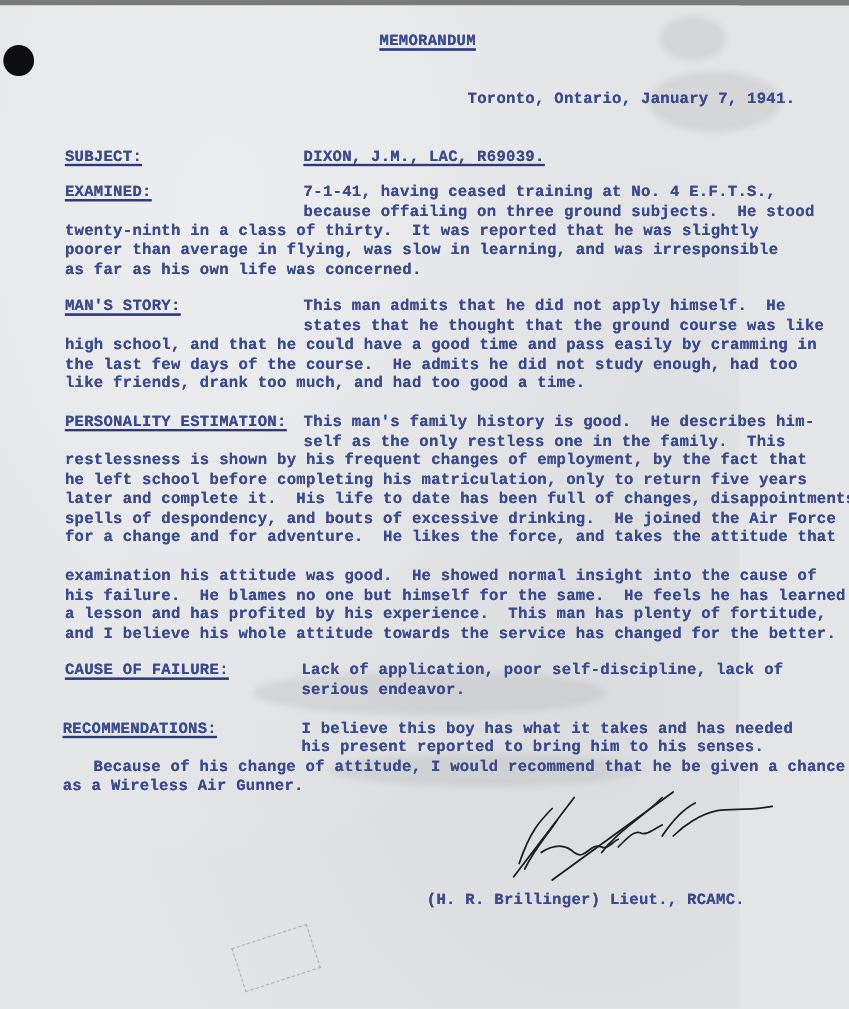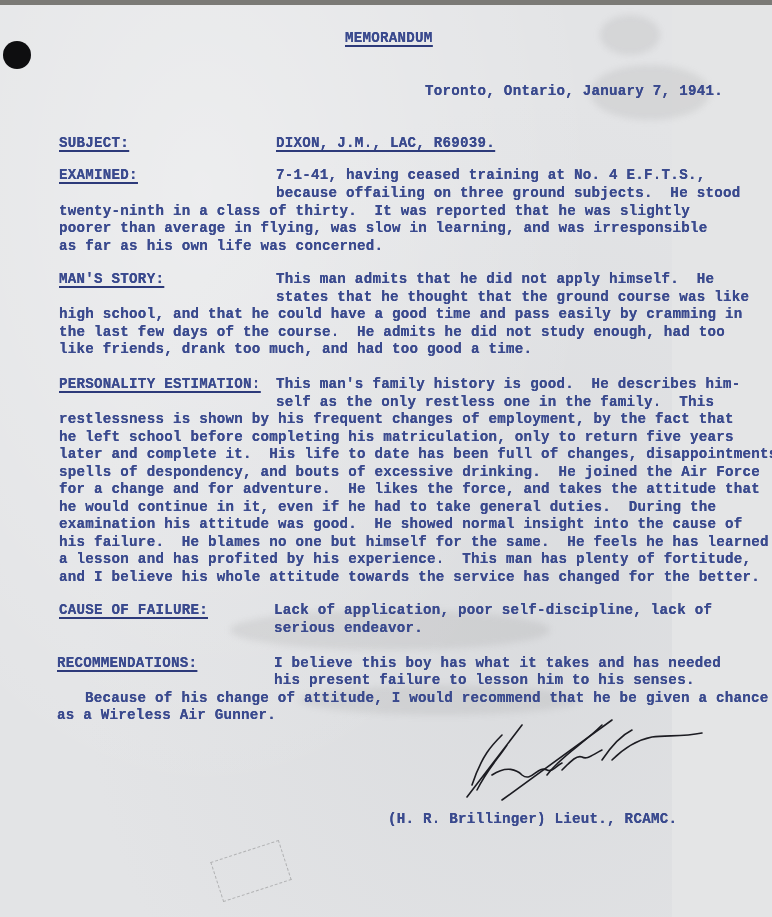--- a/index.html
+++ b/index.html
@@ -63,33 +63,32 @@
   <div class="line" style="left:59px;top:336px;">like friends, drank too much, and had too good a time.</div>
 
   <div class="line u" style="left:59px;top:371px;">PERSONALITY ESTIMATION:</div>
   <div class="line" style="left:276px;top:371px;">This man's family history is good.  He describes him-</div>
   <div class="line" style="left:276px;top:389px;">self as the only restless one in the family.  This</div>
   <div class="line" style="left:59px;top:406px;">restlessness is shown by his frequent changes of employment, by the fact that</div>
   <div class="line" style="left:59px;top:424px;">he left school before completing his matriculation, only to return five years</div>
   <div class="line" style="left:59px;top:441px;">later and complete it.  His life to date has been full of changes, disappointments</div>
   <div class="line" style="left:59px;top:459px;">spells of despondency, and bouts of excessive drinking.  He joined the Air Force</div>
   <div class="line" style="left:59px;top:476px;">for a change and for adventure.  He likes the force, and takes the attitude that</div>
-  <div class="line" style="left:59px;top:494px;">he would continue in it, even if he had to take general duties.  During the</div>
   <div class="line" style="left:59px;top:511px;">examination his attitude was good.  He showed normal insight into the cause of</div>
   <div class="line" style="left:59px;top:529px;">his failure.  He blames no one but himself for the same.  He feels he has learned</div>
   <div class="line" style="left:59px;top:546px;">a lesson and has profited by his experience.  This man has plenty of fortitude,</div>
   <div class="line" style="left:59px;top:564px;">and I believe his whole attitude towards the service has changed for the better.</div>
 
   <div class="line u" style="left:59px;top:597px;">CAUSE OF FAILURE:</div>
   <div class="line" style="left:274px;top:597px;">Lack of application, poor self-discipline, lack of</div>
   <div class="line" style="left:274px;top:615px;">serious endeavor.</div>
 
   <div class="line u" style="left:57px;top:650px;">RECOMMENDATIONS:</div>
   <div class="line" style="left:274px;top:650px;">I believe this boy has what it takes and has needed</div>
-  <div class="line" style="left:274px;top:667px;">his present failure to lesson him to his senses.</div>
+  <div class="line" style="left:274px;top:667px;">his present reported to bring him to his senses.</div>
   <div class="line" style="left:57px;top:685px;padding-left:28px;">Because of his change of attitude, I would recommend that he be given a chance</div>
   <div class="line" style="left:57px;top:702px;">as a Wireless Air Gunner.</div>
 
   <svg class="sig" viewBox="0 0 250 90">
     <g fill="none" stroke="#1c1c22" stroke-width="1.6" stroke-linecap="round">
       <path d="M10 70 C 20 40, 30 30, 40 20 M15 75 C 25 55, 35 45, 45 30 M5 82 L 60 10"></path>
       <path d="M30 60 C 45 50, 55 55, 60 60 C 70 68, 75 50, 85 55 C 90 58, 95 50, 100 48"></path>
       <path d="M85 60 C 100 40, 120 30, 140 10 M100 55 C 110 45, 115 40, 120 42 C 125 45, 130 40, 140 35"></path>
       <path d="M140 45 C 150 30, 160 20, 170 15 M150 45 C 160 35, 175 25, 190 22 C 205 20, 220 22, 240 18"></path>
       <path d="M40 85 L 150 5"></path>

